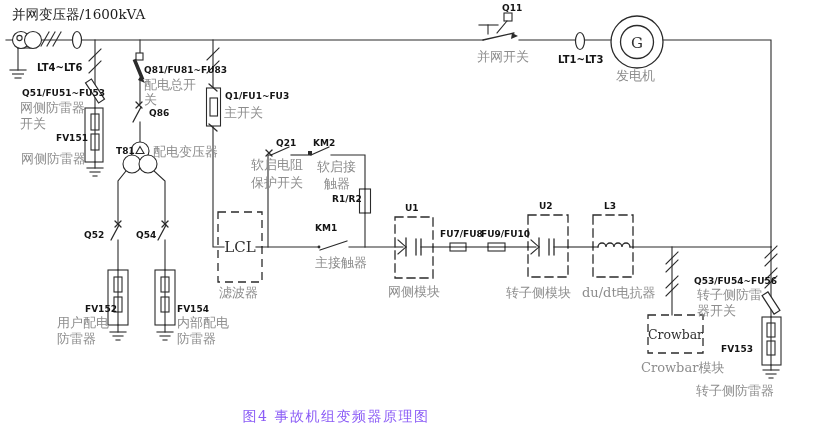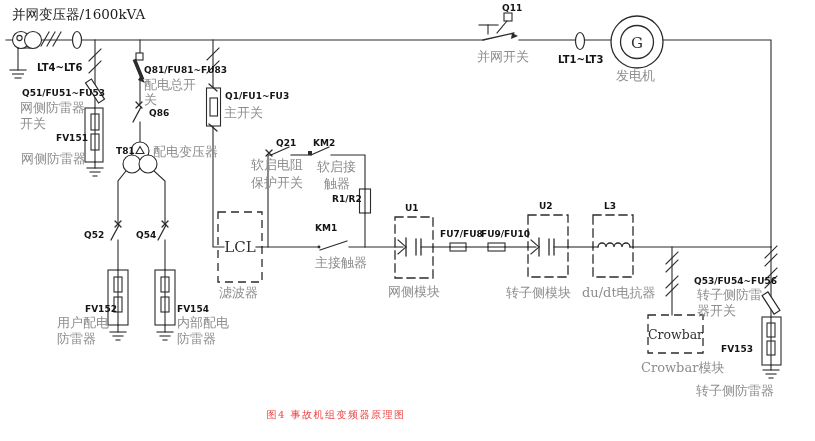--- a/index.html
+++ b/index.html
@@ -12,21 +12,21 @@
   .wh { fill:#ffffff; }
   .blk { fill:#2b2b2b; stroke:none; }
   text { user-select:none; }
   .code { font-family:"DejaVu Sans", sans-serif; font-weight:bold; font-size:9px; fill:#141414; }
   .codesm { font-family:"DejaVu Sans", sans-serif; font-weight:bold; font-size:10px; fill:#141414; }
   .lbl { font-family:"DejaVu Serif", serif; font-size:13px; fill:#8d8d8d; }
   .boxtext { font-family:"DejaVu Serif", serif; font-size:15px; fill:#2f2f2f; }
   .boxtextsm { font-family:"DejaVu Serif", serif; font-size:12.5px; fill:#2f2f2f; }
   .titletext { font-family:"DejaVu Serif", serif; font-size:13.5px; fill:#1c1c1c; }
   .caption { position:absolute; left:0; top:408px; width:672px; text-align:center;
-             font-family:"DejaVu Serif", serif; font-size:10px; color:#ef4444; letter-spacing:1.5px; }
+             font-family:"DejaVu Serif", serif; font-size:14px; color:#8b5cf6; letter-spacing:1.5px; }
 </style>
 </head>
 <body>
 
 <div class="stage">
 <svg width="815" height="405" viewBox="0 0 815 405">
 
   <g class="w">
     <path d="M6 40 H483"></path>
     <path d="M519 40 H771 V247"></path>

